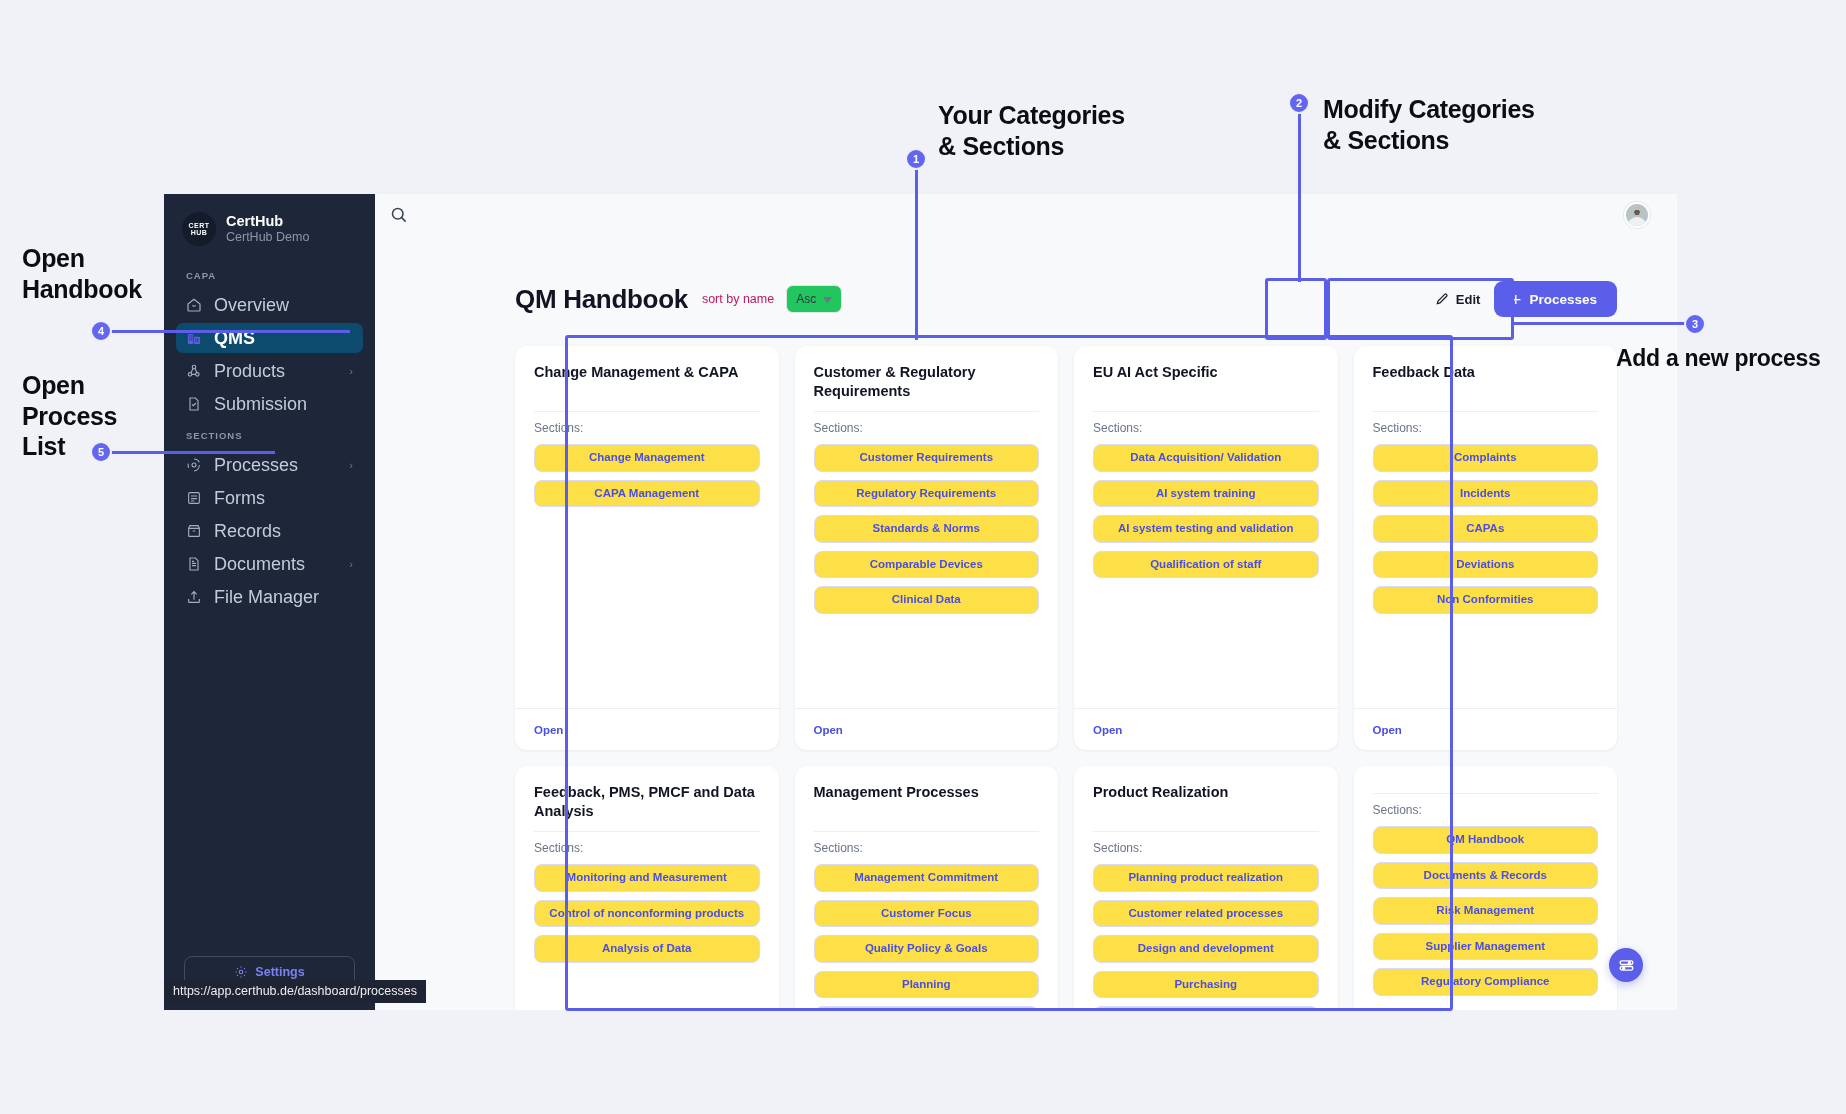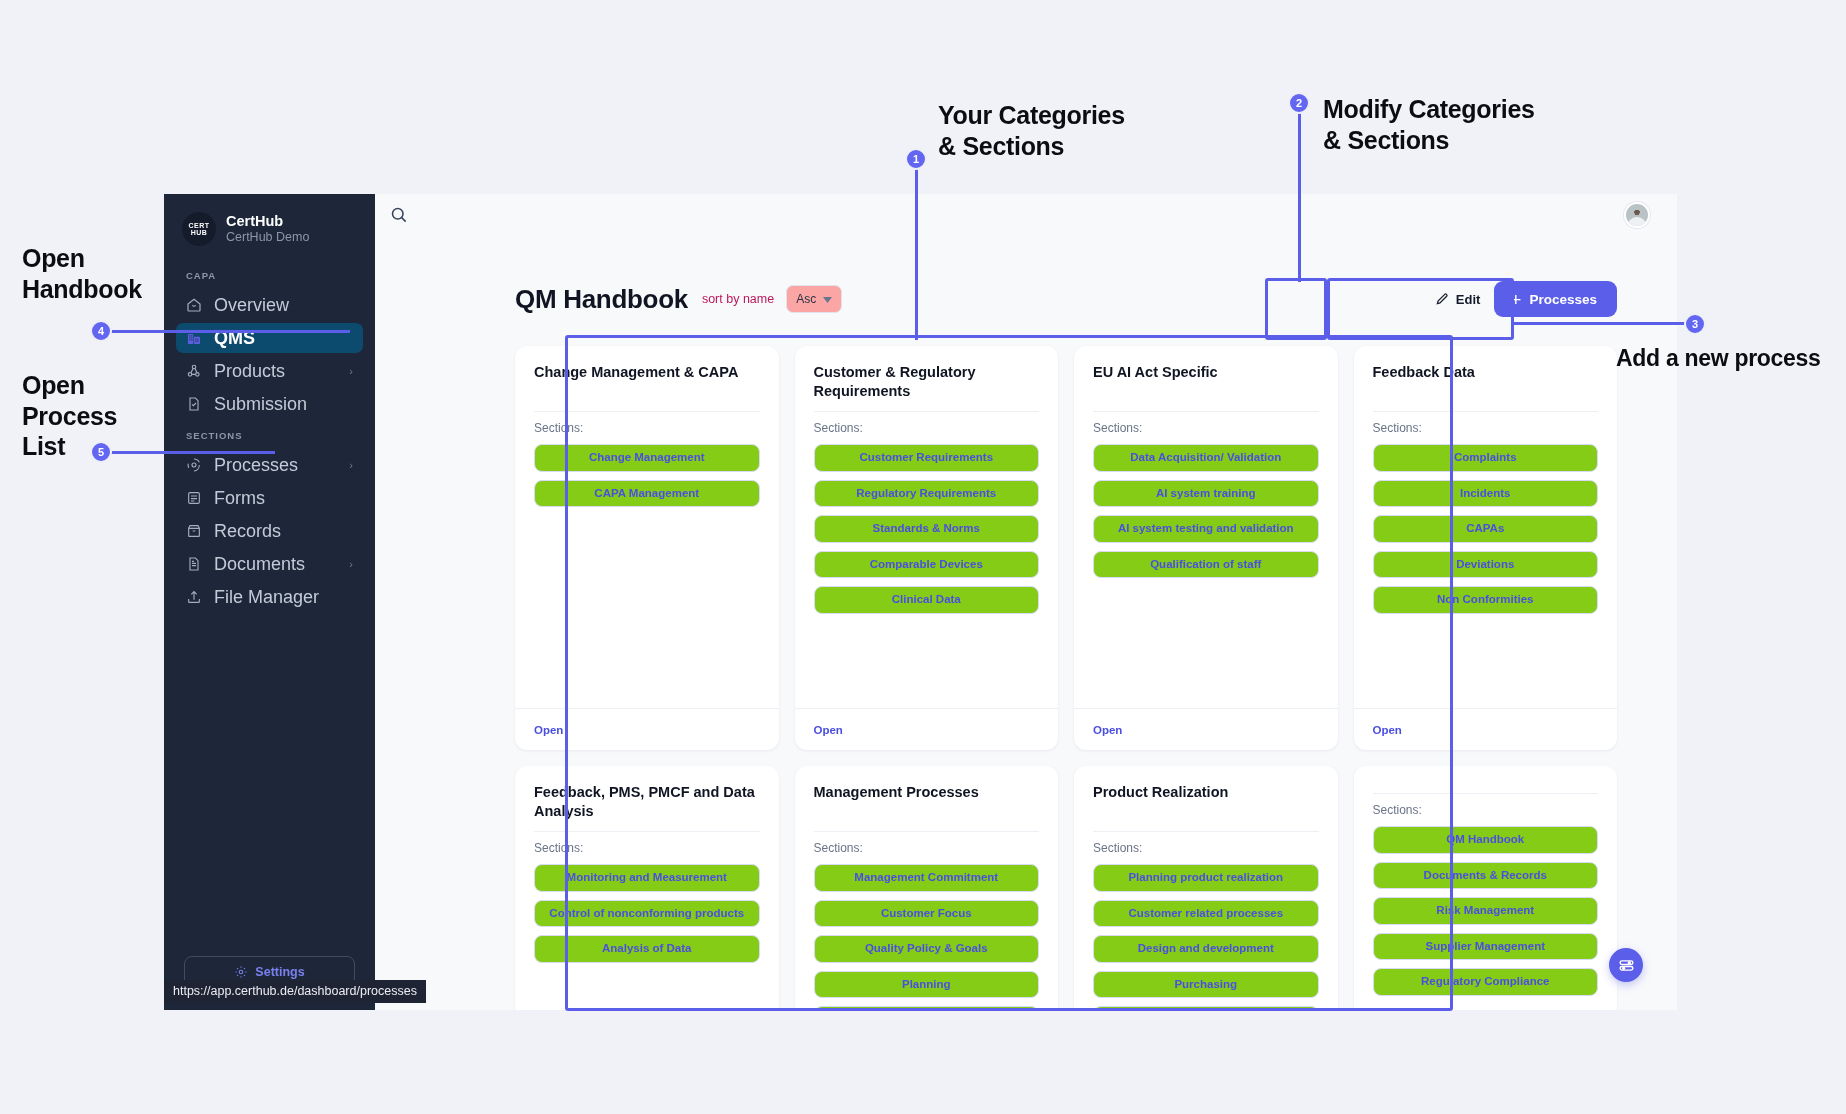--- a/index.html
+++ b/index.html
@@ -93,21 +93,21 @@
   
   .content { position: absolute; left: 211px; top: 40px; right: 0; bottom: 0; }
   .page-head {
     position: relative; height: 70px; margin: 30px 60px 0 140px;
     display: flex; align-items: center;
   }
   .page-title { font-size: 26px; font-weight: bold; color: #111523; letter-spacing: -0.3px; }
   .sort-label { font-size: 12.5px; color: #be185d; margin-left: 14px; }
   .sort-select {
     margin-left: 12px; height: 28px; padding: 0 9px; border: 1px solid #dfe3ec;
-    border-radius: 7px; background: #fca5a5; display: flex; align-items: center; gap: 7px;
+    border-radius: 7px; background: #22c55e; display: flex; align-items: center; gap: 7px;
     font-size: 12px; color: #2c3346; cursor: pointer;
   }
   .head-actions { margin-left: auto; display: flex; align-items: center; gap: 14px; justify-content: flex-end; }
   .edit-btn {
     display: flex; align-items: center; gap: 7px; font-size: 13px;
     font-weight: bold; color: #161b2b; cursor: pointer; background: none; border: 0;
     font-family: "Liberation Sans", sans-serif;
   }
   .edit-btn svg { width: 14px; height: 14px; display:block; }
   .processes-btn {
@@ -133,21 +133,21 @@
     font-size: 14.5px; font-weight: bold; color: #111523;
     line-height: 1.32; min-height: 38px;
   }
   .card-sep { border-top: 1px solid #edeff4; margin: 10px 0 9px 0; }
   .sections-label { font-size: 12px; color: #6a7488; margin-bottom: 9px; }
   .chip {
     border: 1px solid #d9daf7; border-radius: 8px; min-height: 27px;
     display: flex; align-items: center; justify-content: center;
     text-align: center; padding: 5px 8px; margin-bottom: 8px;
     color: #4b4fe0; font-size: 11.5px; font-weight: bold; line-height: 1.35;
-    cursor: pointer; background: #84cc16;
+    cursor: pointer; background: #fde047;
   }
   .card-foot {
     border-top: 1px solid #edeff4; padding: 11px 19px 12px 19px;
     flex: 0 0 auto;
   }
   .open-link { color: #4b4fe0; font-size: 11.5px; font-weight: bold; cursor: pointer; }
 
   .fab {
     position: absolute; right: 34px; bottom: 28px; width: 34px; height: 34px;
     border-radius: 50%; background: #5b5ee8; display: flex;

